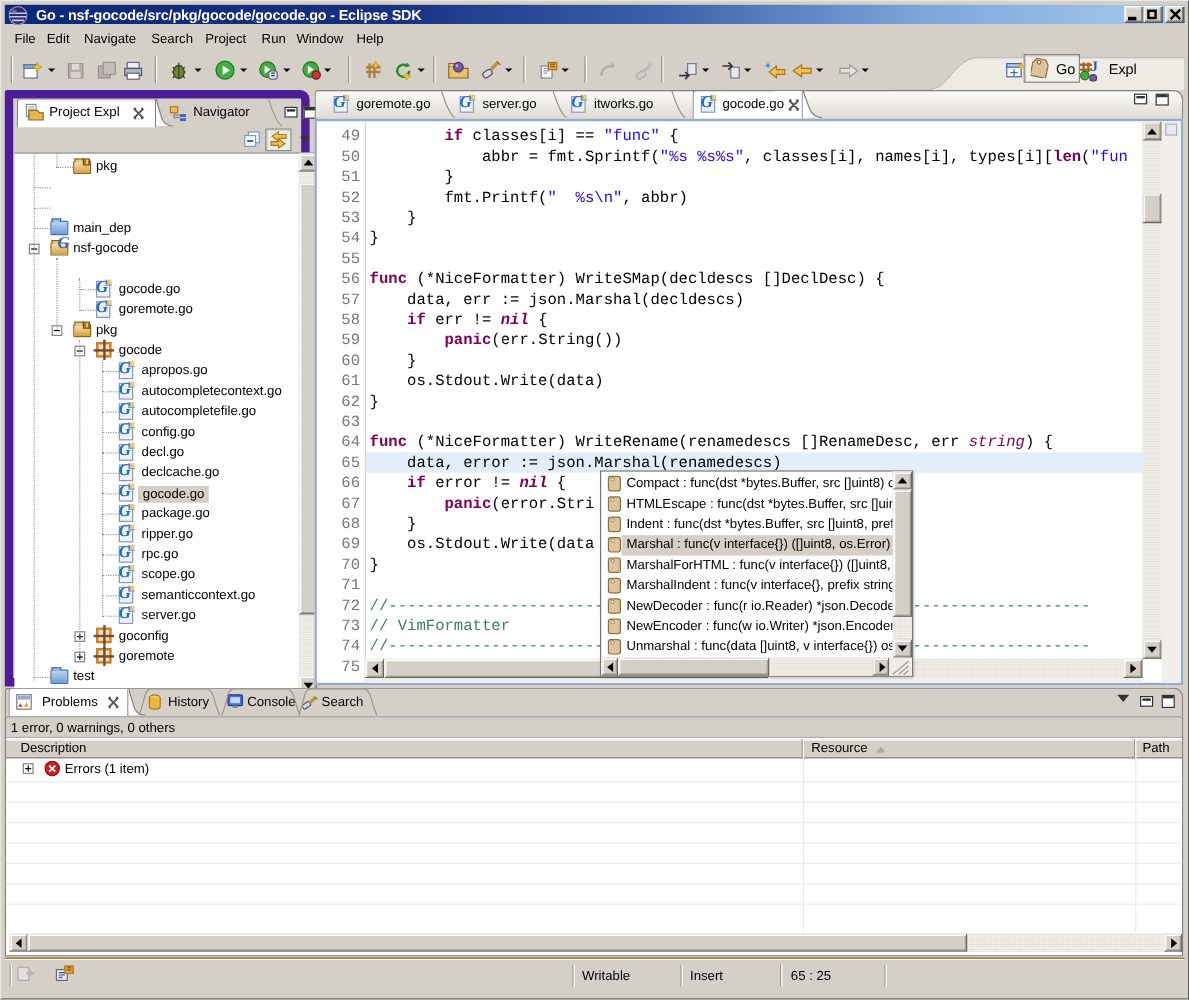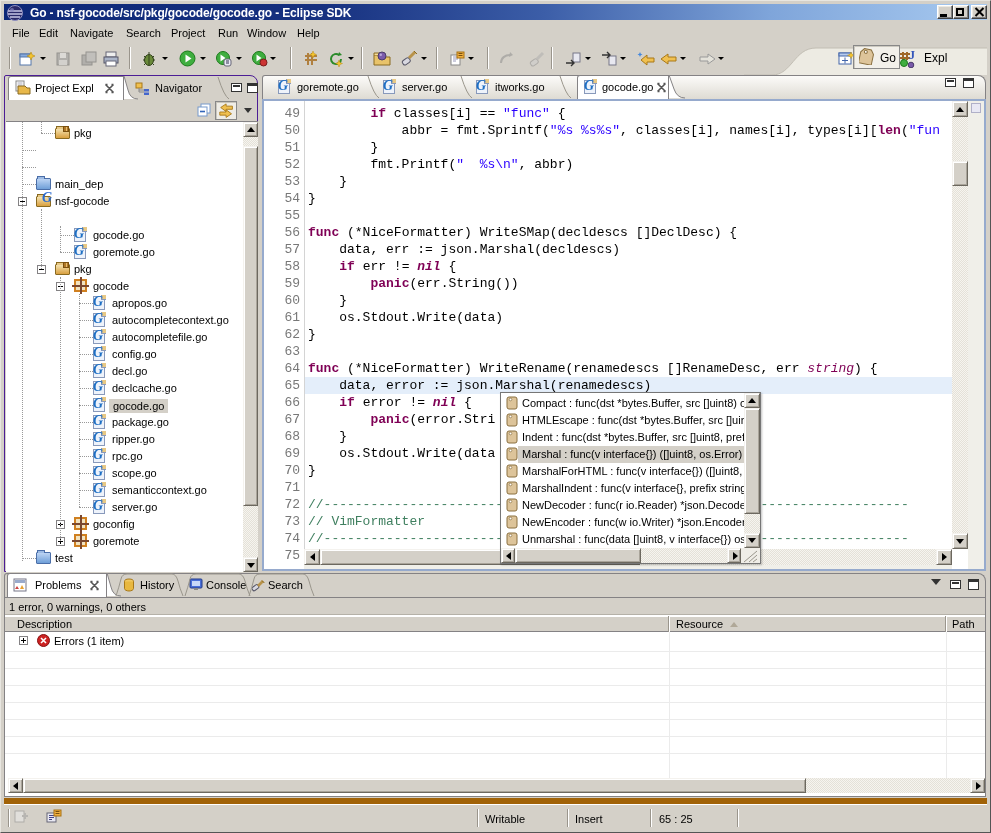--- a/index.html
+++ b/index.html
@@ -7,21 +7,21 @@
 .tb{position:absolute;height:16px;top:4px;left:4px;right:4px;background:linear-gradient(90deg,#0d2878 0%,#16307f 32%,#3c5ea8 55%,#7fa5da 78%,#a8caf0 100%)}
 .ttl{position:absolute;left:26px;top:2px;color:#fff;font-weight:bold;font-size:12px;letter-spacing:-.15px}
 .winbtn{position:absolute;width:16px;height:14px;background:#d4d0c8;border:1px solid;border-color:#fff #404040 #404040 #fff;box-shadow:inset -1px -1px 0 #808080,inset 1px 1px 0 #ece9e2;font-size:9px;text-align:center;line-height:12px;font-weight:bold}
 .menu span{position:absolute;top:4px}
 .sep{position:absolute;width:2px;height:22px;border-left:1px solid #9a958c;border-right:1px solid #fff}
 .dd{position:absolute;width:0;height:0;border-left:3px solid transparent;border-right:3px solid transparent;border-top:3px solid #000}
 .ico{position:absolute;width:16px;height:16px}
 .ico svg{position:absolute;left:0;top:0}
 .gray{filter:grayscale(1) opacity(.5)}
 
-.folder{position:absolute;border:1px solid #4c1d95;border-radius:2px 8px 0 0;background:#fff}
+.folder{position:absolute;border:7px solid #4c1d95;border-radius:2px 8px 0 0;background:#fff}
 
 .sbtrough{position:absolute;background:#ece9e2;background-image:conic-gradient(#f6f4ef 25%,#e4e1d8 0 50%,#f6f4ef 0 75%,#e4e1d8 0);background-size:2px 2px}
 .sbbtn{position:absolute;background:#d4d0c8;border:1px solid;border-color:#f4f2ee #6c685f #6c685f #f4f2ee;box-shadow:inset 1px 1px 0 #fff,inset -1px -1px 0 #a9a49a}
 .thumb{position:absolute;background:#d4d0c8;border:1px solid;border-color:#f4f2ee #6c685f #6c685f #f4f2ee;box-shadow:inset 1px 1px 0 #fff,inset -1px -1px 0 #a9a49a}
 .arr{position:absolute;width:0;height:0}
 .au{border-left:4px solid transparent;border-right:4px solid transparent;border-bottom:5px solid #000}
 .ad{border-left:4px solid transparent;border-right:4px solid transparent;border-top:5px solid #000}
 .al{border-top:4px solid transparent;border-bottom:4px solid transparent;border-right:5px solid #000}
 .ar{border-top:4px solid transparent;border-bottom:4px solid transparent;border-left:5px solid #000}
 
@@ -833,21 +833,21 @@
           <span class="arr al" style="left:4px;top:3px"></span>
         </div>
   <div class="thumb" style="left:18px;top:180px;width:783px;height:15px"></div>
   <div class="sbbtn" style="left:965px;top:180px;width:15px;height:15px">
           <span class="arr ar" style="left:5px;top:3px"></span>
         </div>
  </div>
 </div>
 </div>
 
-<div id="status" class="abs" style="left:4px;top:798px;width:983px;height:31px;border-top:6px solid #a16207;box-shadow:inset 0 1px 0 #fff">
+<div id="status" class="abs" style="left:4px;top:798px;width:983px;height:31px;border-top:1px solid #a16207;box-shadow:inset 0 1px 0 #fff">
  <div class="abs" style="left:4px;top:5px;width:1px;height:18px;background:#9a958c"></div>
     <div class="abs" style="left:5px;top:5px;width:1px;height:18px;background:#fff"></div>
  <div class="ico gray" style="left:10px;top:5px">
       <svg width="15" height="15">
         <rect x="1" y="2" width="9" height="11" fill="#eee" stroke="#889"></rect>
         <path d="M11 4v6M8 7h6" stroke="#99a" stroke-width="2"></path>
       </svg>
     </div>
  <div class="ico" style="left:42px;top:5px">
       <svg width="16" height="15">

